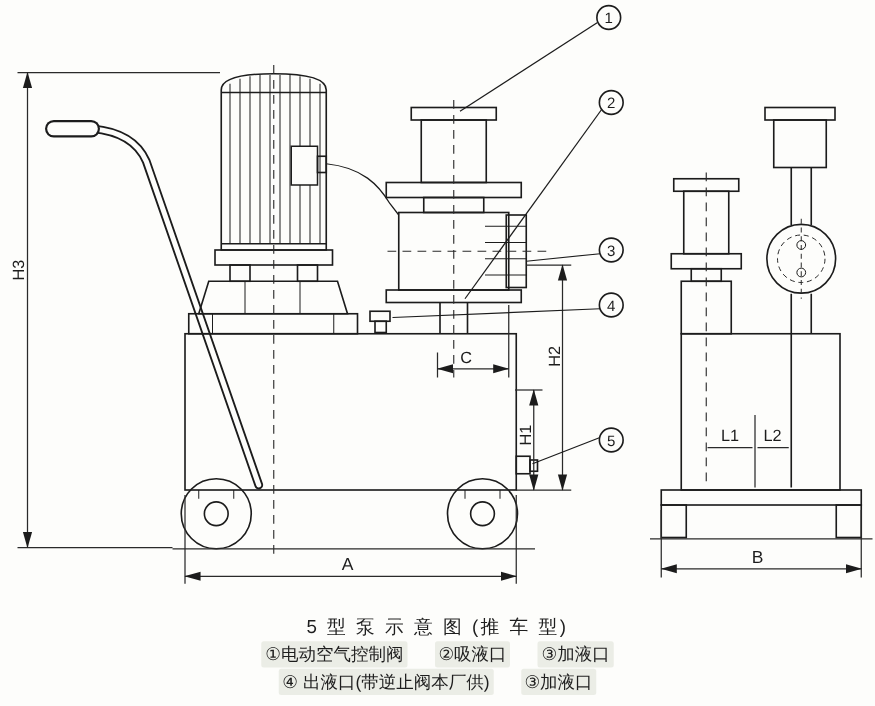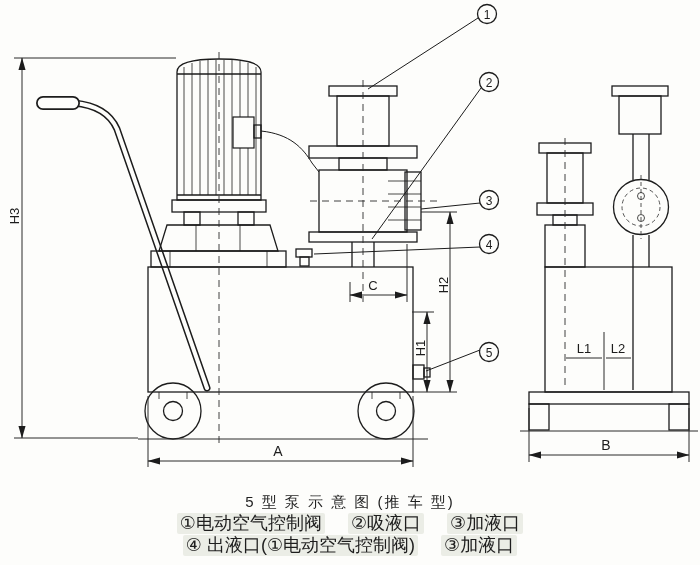--- a/index.html
+++ b/index.html
@@ -18,21 +18,21 @@
   .tube-i{fill:none;stroke:#fdfdfb;stroke-width:4;stroke-linecap:round;}
   .grip-o{fill:none;stroke:#1c1c1c;stroke-width:14;stroke-linecap:round;}
   .grip-i{fill:none;stroke:#fdfdfb;stroke-width:10.5;stroke-linecap:round;}
   .whitebox{fill:#fdfdfb;stroke:#1c1c1c;stroke-width:1.2;}
   .txt{fill:#1c1c1c;stroke:none;font-family:"Liberation Sans","DejaVu Sans",sans-serif;}
   .dimtxt{font-size:13px;}
   .bigtxt{font-size:14px;}
   .numtxt{font-size:12px;}
   .caption-block{position:absolute;left:0;top:492px;width:700px;text-align:center;color:#1e1e1e;}
   .cap-title{font-size:15px;letter-spacing:2px;line-height:20px;}
-  .legend-row{font-size:18px;line-height:21px;margin-top:1px;}
+  .legend-row{font-size:14px;line-height:21px;margin-top:1px;}
   .legend-row span{display:inline-block;margin:0 9px;padding:0 3px;background:#ebede6;border-radius:2px;}
 </style>
 </head>
 <body>
 
 <div class="stage">
 
 <svg width="700" height="490" viewBox="0 0 700 490">
   <defs>
     <marker id="arr" viewBox="0 0 12 8" markerWidth="13" markerHeight="9" refX="11.5" refY="4" orient="auto-start-reverse" markerUnits="userSpaceOnUse">
@@ -190,18 +190,18 @@
 </svg>
 
 <div class="caption-block">
   <div class="cap-title">5 型 泵 示 意 图 (推 车 型)</div>
   <div class="legend-row">
     <span>①电动空气控制阀</span>
     <span>②吸液口</span>
     <span>③加液口</span>
   </div>
   <div class="legend-row">
-    <span>④ 出液口(①电动空气控制阀)</span>
+    <span>④ 出液口(带逆止阀本厂供)</span>
     <span>③加液口</span>
   </div>
 </div>
 
 </div>
 
 </body></html>

